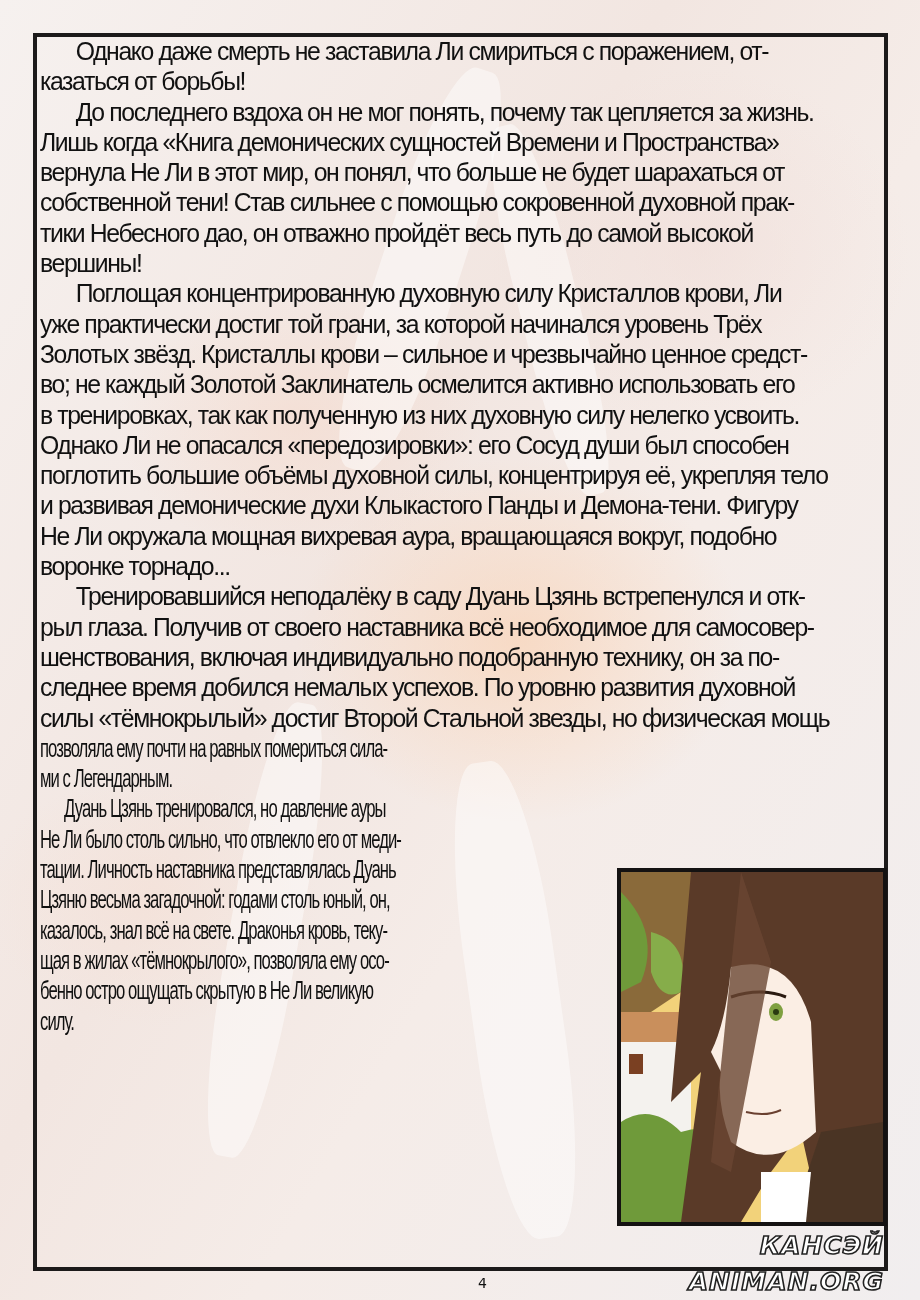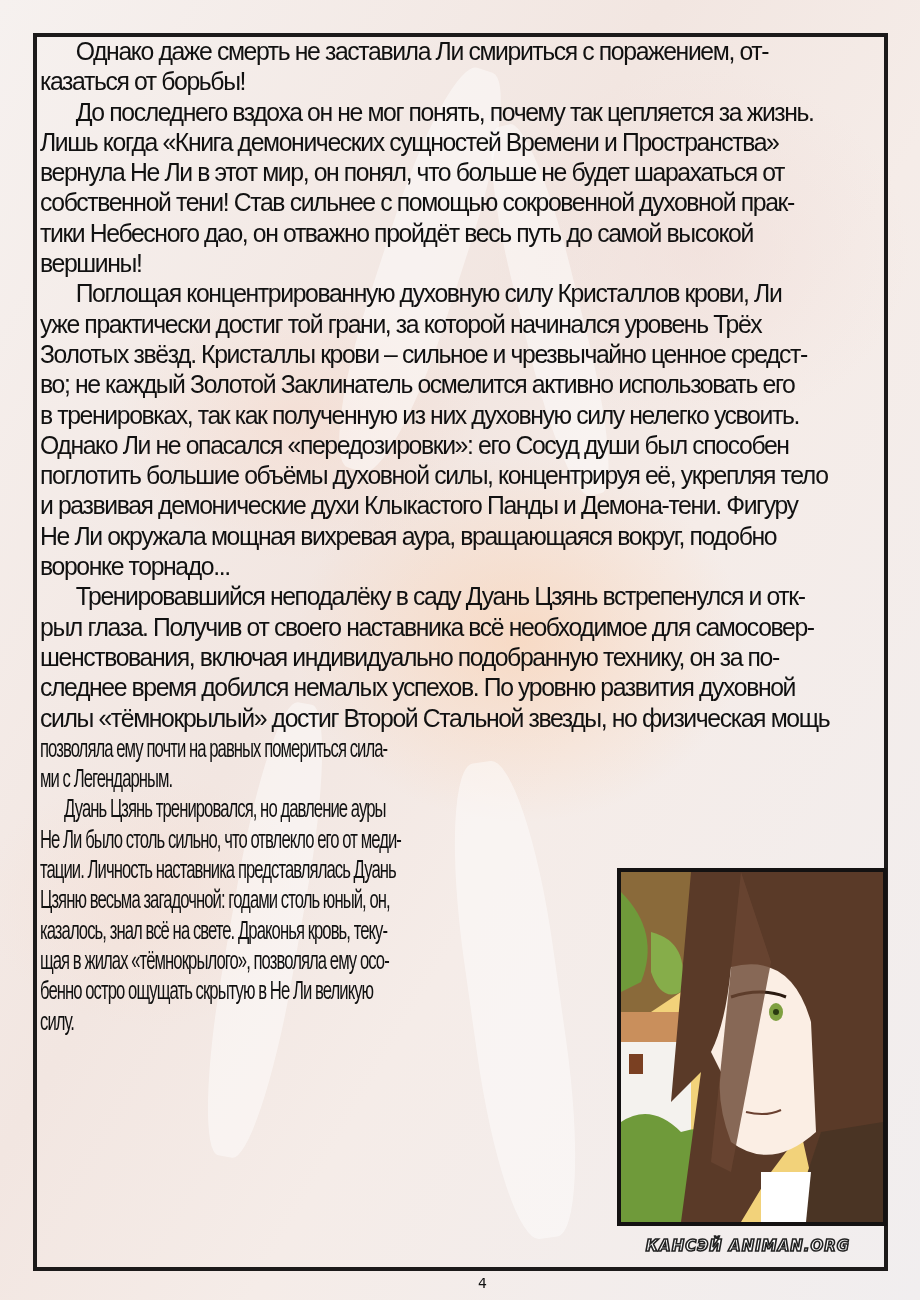--- a/index.html
+++ b/index.html
@@ -35,23 +35,23 @@
     .line.indent { padding-left: 36px; }
     .panel {
       position: absolute; left: 617px; top: 868px; width: 262px; height: 350px;
       border: 4px solid #141212; overflow: hidden;
       background: #e9d6b8;
     }
     .panel svg { display: block; }
     .watermark {
       position: absolute; left: 612px; top: 1228px; width: 272px; height: 36px;
       font-family: "DejaVu Sans", sans-serif; font-weight: bold; font-style: italic;
-      font-size: 15px; color: #fff; letter-spacing: 1px;
+      font-size: 25px; color: #fff; letter-spacing: 1px;
       -webkit-text-stroke: 1.6px #222;
-      text-align: center; line-height: 36px;
+      text-align: right; line-height: 36px;
     }
     .page-number {
       position: absolute; left: 478px; top: 1275px; font-size: 14px; color: #111;
       font-family: "DejaVu Sans", sans-serif;
     }
   </style>
 </head>
 <body>
 
 <div class="bg-art">

